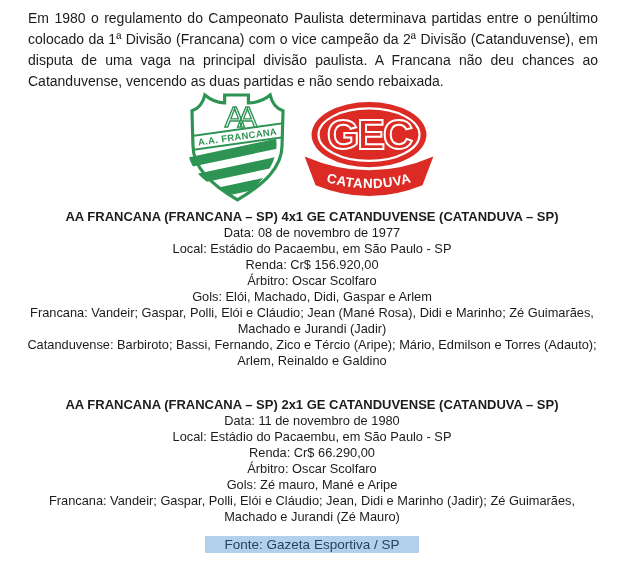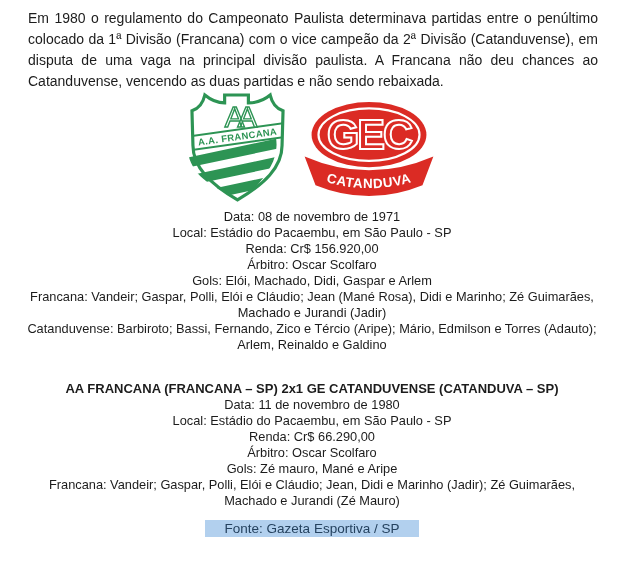--- a/index.html
+++ b/index.html
@@ -112,21 +112,22 @@
 
       <ellipse cx="68" cy="34" rx="58" ry="33" fill="#DB2B24"></ellipse>
       <ellipse cx="68" cy="34" rx="51" ry="26.5" fill="none" stroke="#ffffff" stroke-width="2.2"></ellipse>
       <text x="68" y="48" text-anchor="middle" font-size="42" font-weight="bold" letter-spacing="-2" fill="#DB2B24" stroke="#ffffff" stroke-width="2">GEC</text>
     </svg>
     </span>
 
   </div>
 
   <section class="match match-1">
-    <div>Data: 08 de novembro de 1971</div>
+    <div class="match-title">AA FRANCANA (FRANCANA – SP) 4x1 GE CATANDUVENSE (CATANDUVA – SP)</div>
+    <div>Data: 08 de novembro de 1977</div>
     <div>Local: Estádio do Pacaembu, em São Paulo - SP</div>
     <div>Renda: Cr$ 156.920,00</div>
     <div>Árbitro: Oscar Scolfaro</div>
     <div>Gols: Elói, Machado, Didi, Gaspar e Arlem</div>
     <div class="lineup">Francana: Vandeir; Gaspar, Polli, Elói e Cláudio; Jean (Mané Rosa), Didi e Marinho; Zé Guimarães, Machado e Jurandi (Jadir)</div>
     <div class="lineup">Catanduvense: Barbiroto; Bassi, Fernando, Zico e Tércio (Aripe); Mário, Edmilson e Torres (Adauto); Arlem, Reinaldo e Galdino</div>
   </section>
 
   <section class="match match-2">
     <div class="match-title">AA FRANCANA (FRANCANA – SP) 2x1 GE CATANDUVENSE (CATANDUVA – SP)</div>

